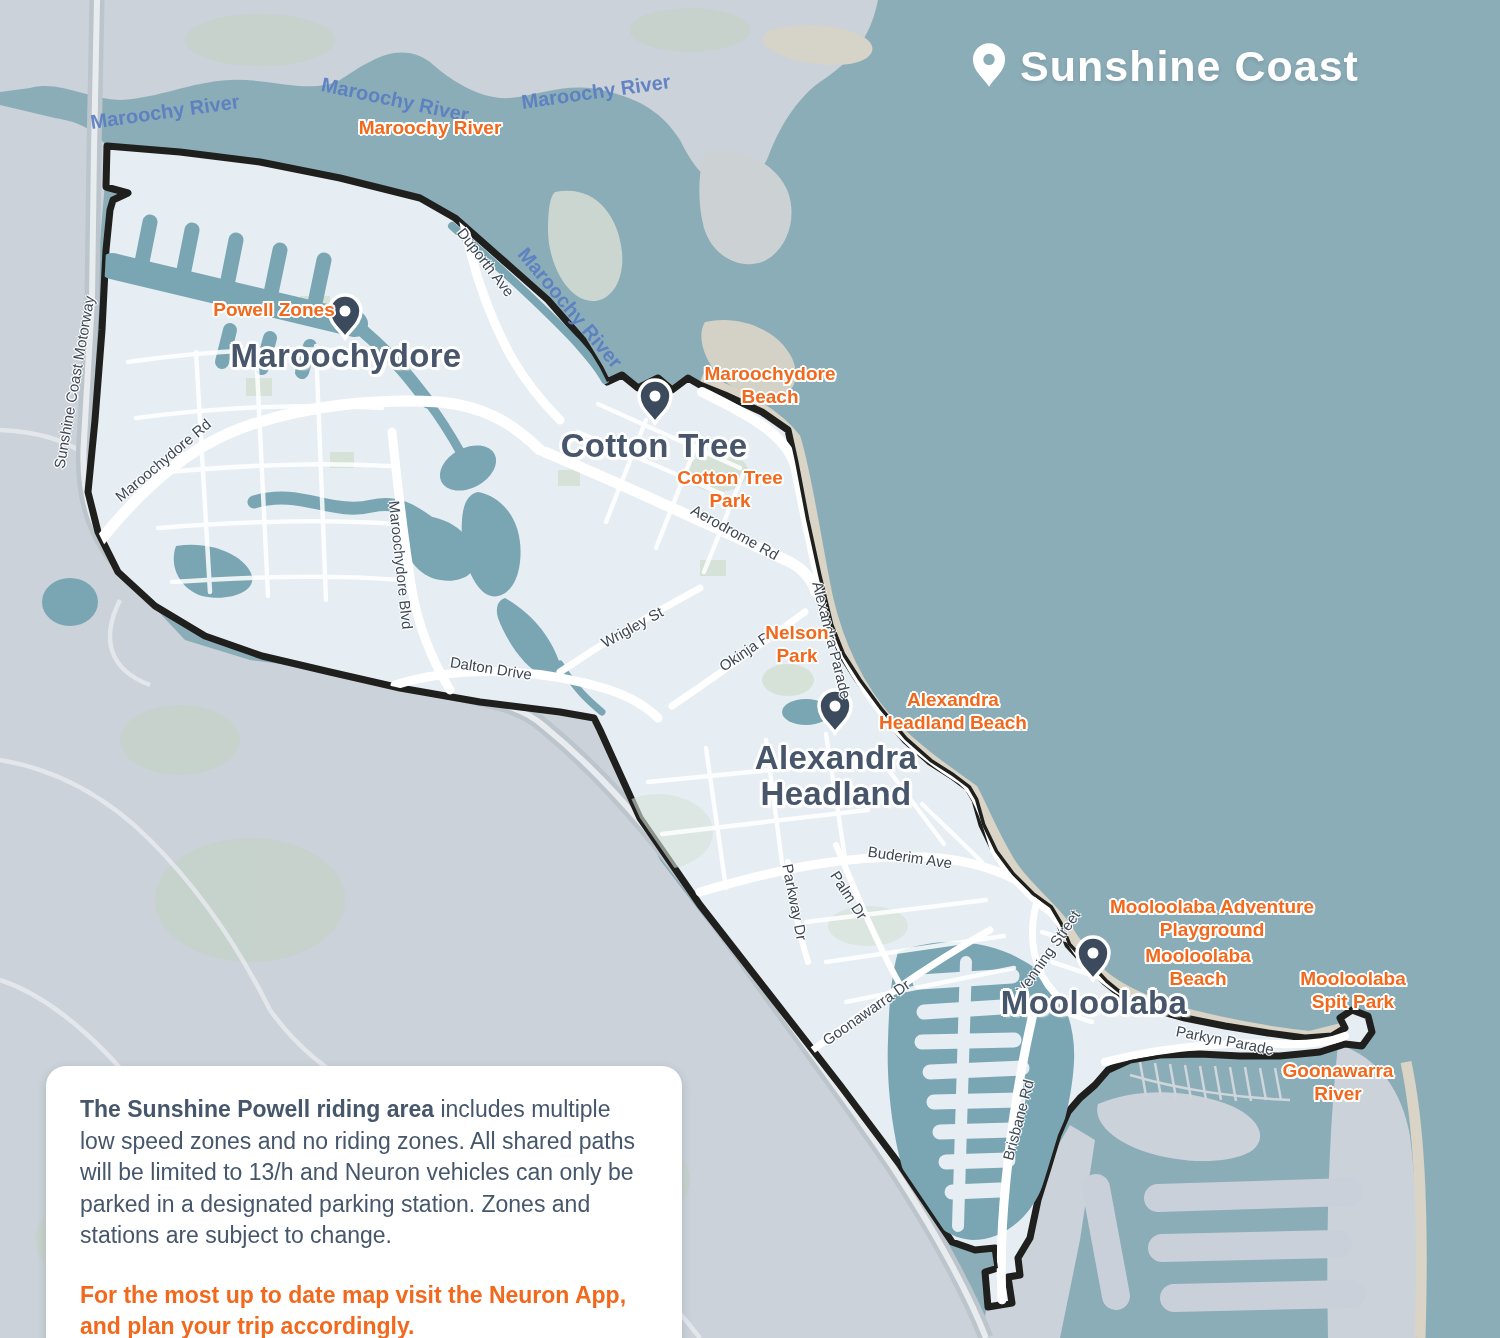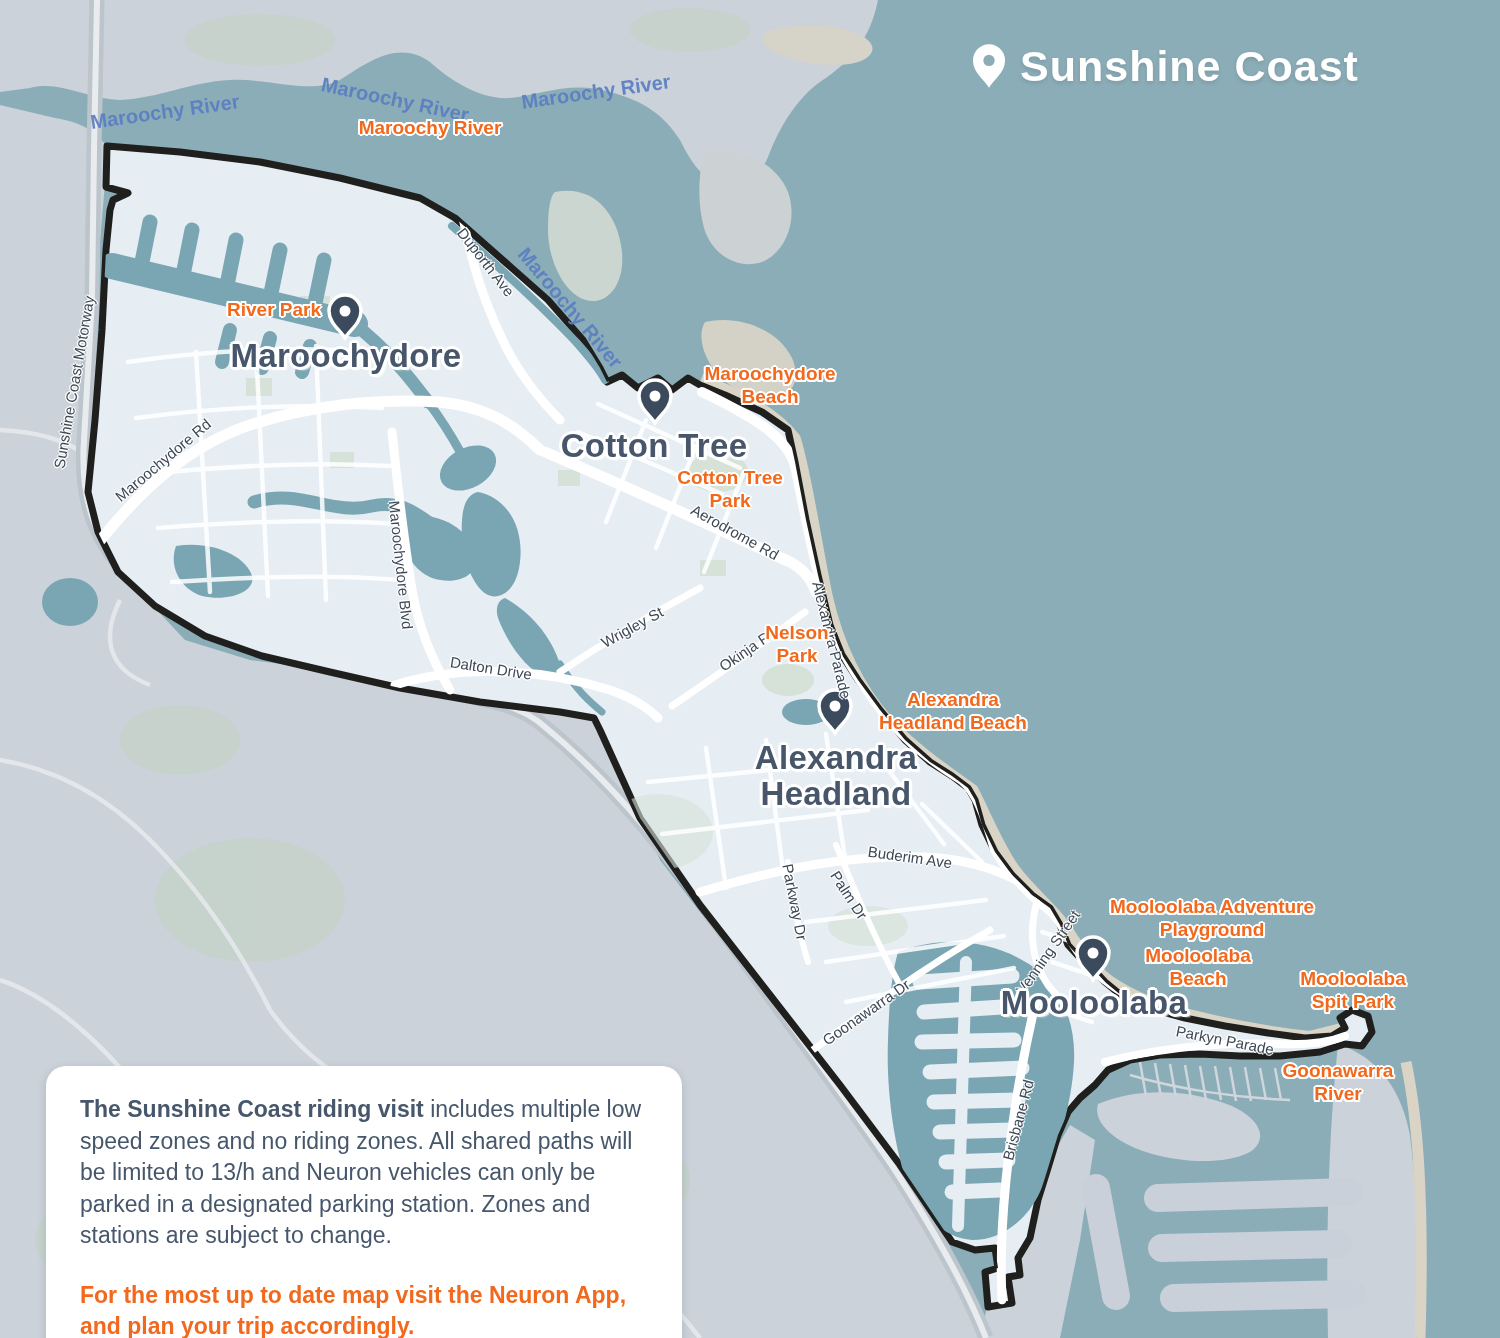--- a/index.html
+++ b/index.html
@@ -16,21 +16,21 @@
   .poi-label{color:#f2691d;font-weight:bold;font-size:19px;line-height:1.2;
     text-shadow:0 2px 0 #fff,0 -2px 0 #fff,2px 0 0 #fff,-2px 0 0 #fff,
       1.5px 1.5px 0 #fff,-1.5px 1.5px 0 #fff,1.5px -1.5px 0 #fff,-1.5px -1.5px 0 #fff;}
 
   .river-label{color:#5b7ec1;font-weight:bold;font-size:20px;opacity:.92;white-space:nowrap;}
 
   .road-label{color:#3d4854;font-size:15px;white-space:nowrap;
     text-shadow:0 1.5px 0 rgba(255,255,255,.95),0 -1.5px 0 rgba(255,255,255,.95),
       1.5px 0 0 rgba(255,255,255,.95),-1.5px 0 0 rgba(255,255,255,.95);}
 
-  .map-title{position:absolute;left:972px;top:42px;display:flex;align-items:center;gap:14px;
+  .map-title{position:absolute;left:972px;top:42px;display:flex;gap:14px;
     color:#fff;font-size:43px;font-weight:bold;letter-spacing:1px;
     text-shadow:0 2px 4px rgba(0,0,0,.12);}
   .map-title svg{display:block;}
 
   .info-card{position:absolute;left:46px;top:1066px;width:636px;box-sizing:border-box;
     background:#ffffff;border-radius:20px;padding:28px 34px 30px 34px;
     color:#46566b;font-size:23px;line-height:1.37;box-shadow:0 3px 10px rgba(40,60,75,.18);}
   .info-card .cta{color:#f2691d;margin-top:28px;font-weight:bold;}
 </style>
 </head>
@@ -253,21 +253,21 @@
   <div class="lbl road-label" style="left:832px;top:640px;transform:translate(-50%,-50%) rotate(76deg)">Alexandra Parade</div>
   <div class="lbl road-label" style="left:910px;top:857px;transform:translate(-50%,-50%) rotate(8deg)">Buderim Ave</div>
   <div class="lbl road-label" style="left:795px;top:902px;transform:translate(-50%,-50%) rotate(79deg)">Parkway Dr</div>
   <div class="lbl road-label" style="left:849px;top:895px;transform:translate(-50%,-50%) rotate(57deg)">Palm Dr</div>
   <div class="lbl road-label" style="left:866px;top:1012px;transform:translate(-50%,-50%) rotate(-35deg)">Goonawarra Dr</div>
   <div class="lbl road-label" style="left:1048px;top:952px;transform:translate(-50%,-50%) rotate(-55deg)">Venning Street</div>
   <div class="lbl road-label" style="left:1018px;top:1120px;transform:translate(-50%,-50%) rotate(-75deg)">Brisbane Rd</div>
   <div class="lbl road-label" style="left:1225px;top:1040px;transform:translate(-50%,-50%) rotate(11deg)">Parkyn Parade</div>
 
   <div class="lbl poi-label" style="left:430px;top:128px">Maroochy River</div>
-  <div class="lbl poi-label" style="left:274px;top:310px">River Park</div>
+  <div class="lbl poi-label" style="left:274px;top:310px">Powell Zones</div>
   <div class="lbl poi-label" style="left:770px;top:386px">Maroochydore
 Beach</div>
   <div class="lbl poi-label" style="left:730px;top:490px">Cotton Tree
 Park</div>
   <div class="lbl poi-label" style="left:797px;top:645px">Nelson
 Park</div>
   <div class="lbl poi-label" style="left:953px;top:712px">Alexandra
 Headland Beach</div>
   <div class="lbl poi-label" style="left:1212px;top:919px">Mooloolaba Adventure
 Playground</div>
@@ -286,17 +286,17 @@
 
   <div class="map-title">
     <svg width="34" height="48" viewBox="-18 -46 36 48">
       <path d="M0,0 C-5,-9 -17,-16 -17,-29 a17,17 0 1,1 34,0 C17,-16 5,-9 0,0 Z" fill="#ffffff"></path>
       <circle cx="0" cy="-29" r="6" fill="#8badb8"></circle>
     </svg>
     <span>Sunshine Coast</span>
   </div>
 
   <div class="info-card">
-    <div><span style="font-weight:bold">The Sunshine Coast riding visit</span><span> includes multiple low speed zones and no riding zones. All shared paths will be limited to 13/h and Neuron vehicles can only be parked in a designated parking station. Zones and stations are subject to change.</span></div>
+    <div><span style="font-weight:bold">The Sunshine Powell riding area</span><span> includes multiple low speed zones and no riding zones. All shared paths will be limited to 13/h and Neuron vehicles can only be parked in a designated parking station. Zones and stations are subject to change.</span></div>
     <div class="cta">For the most up to date map visit the Neuron App, and plan your trip accordingly.</div>
   </div>
 
 </div>
 
 </body></html>

